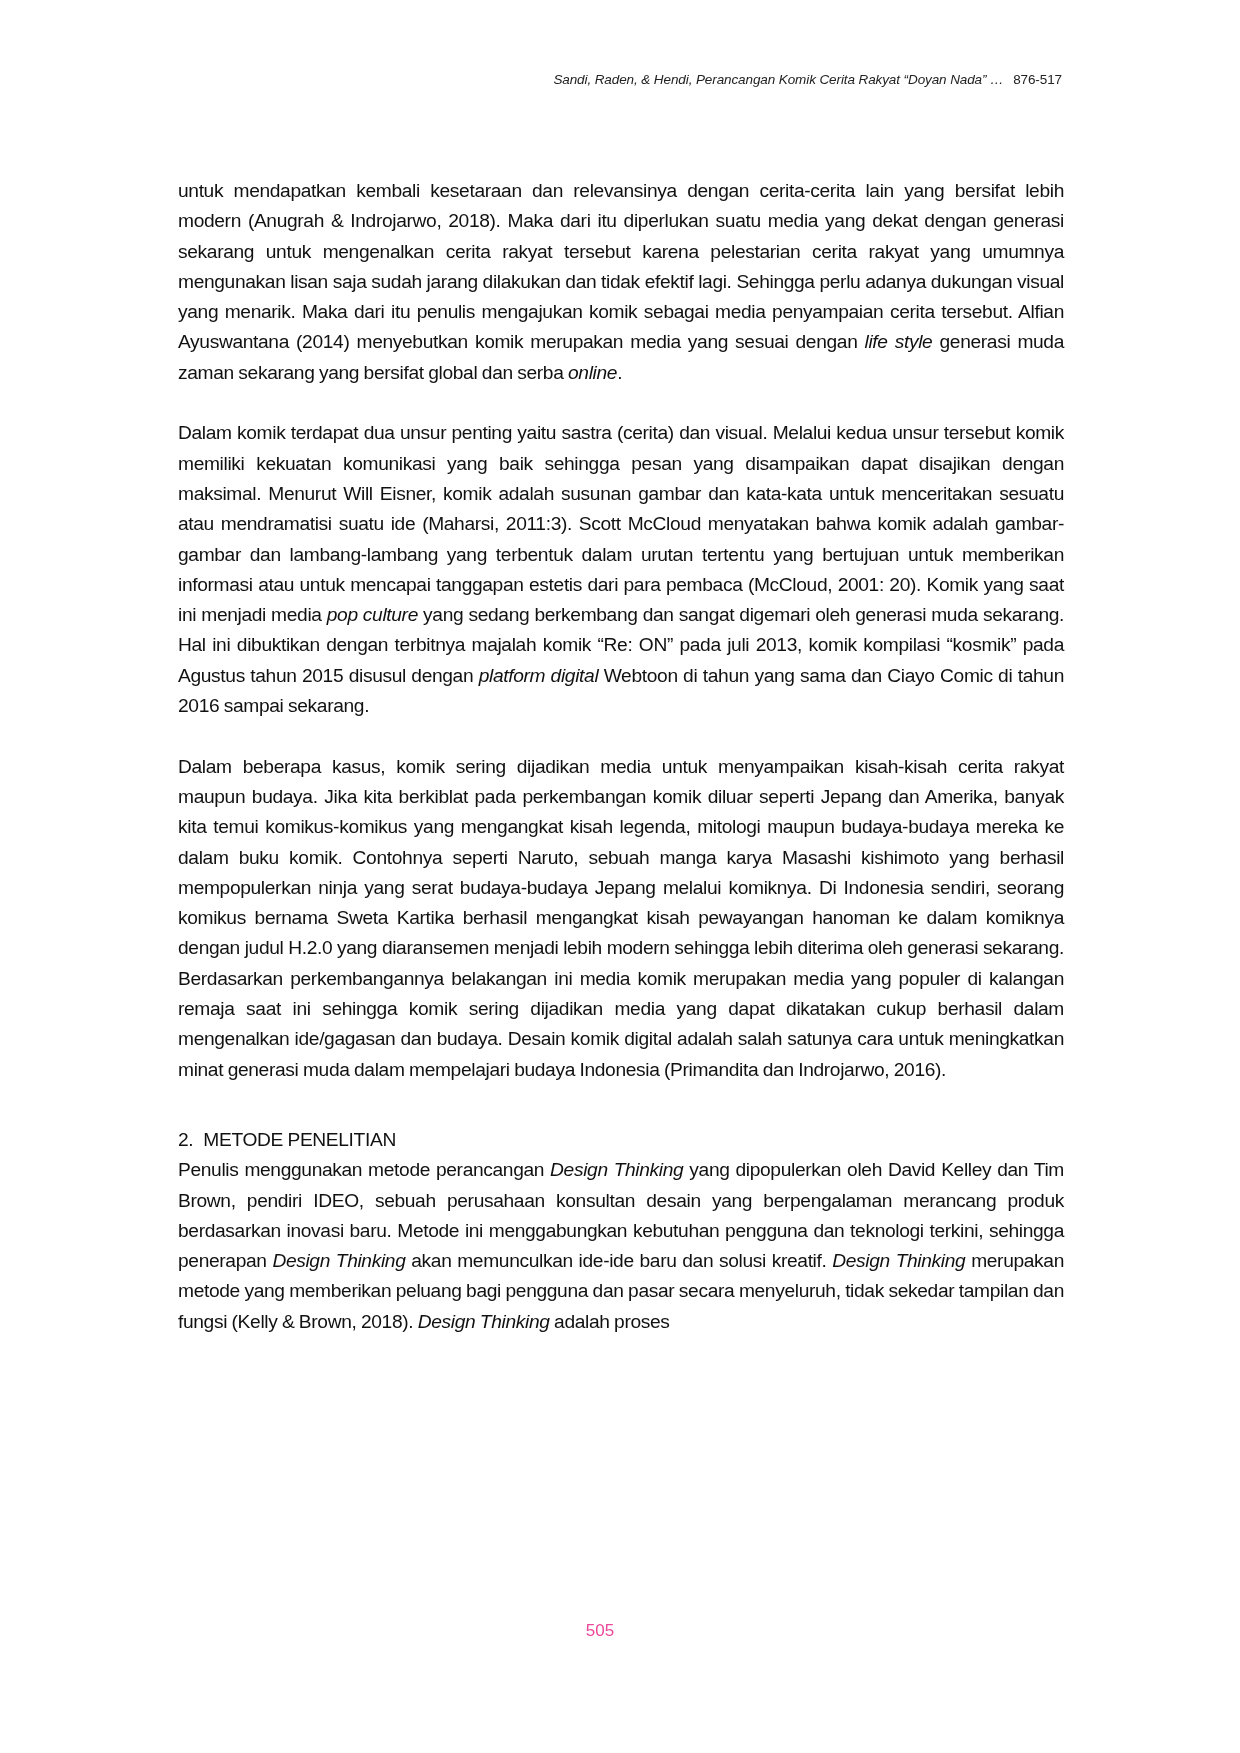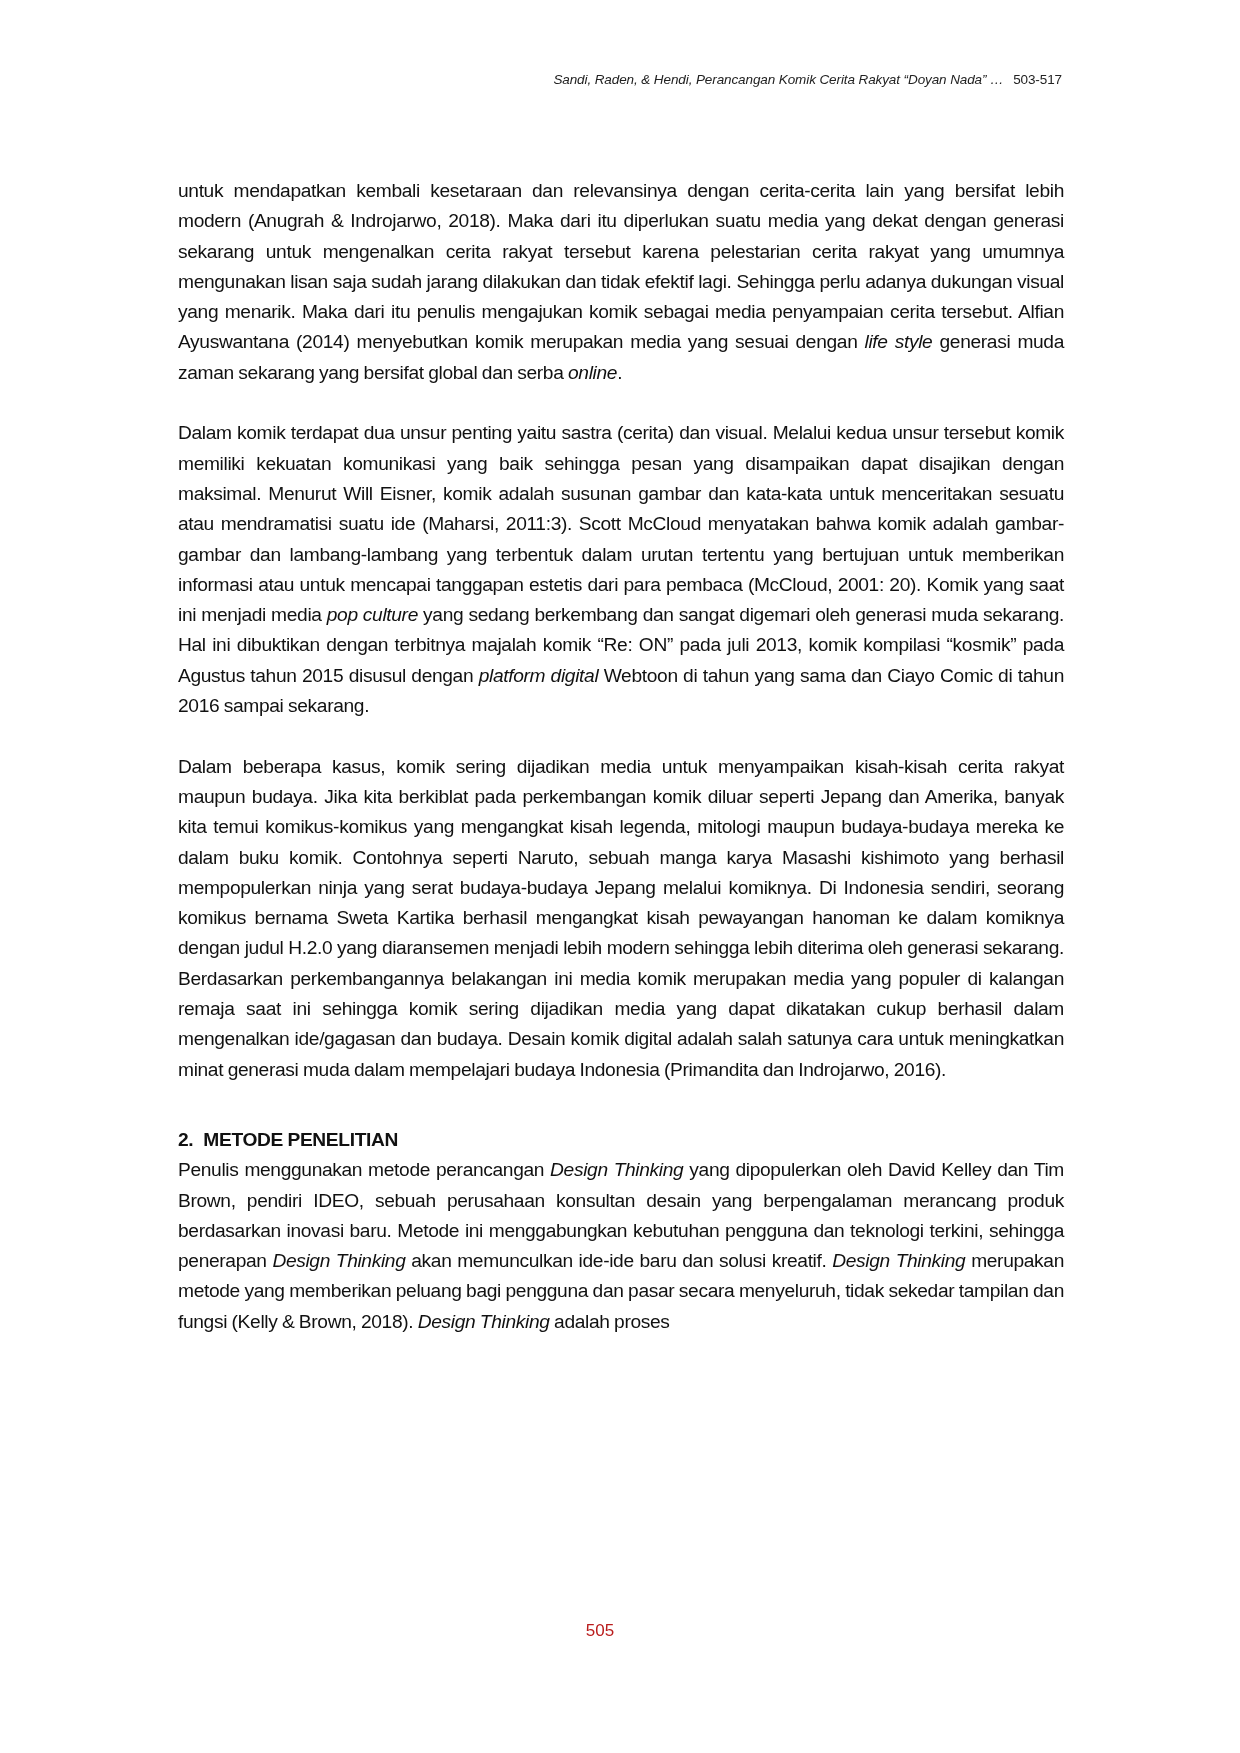--- a/index.html
+++ b/index.html
@@ -32,44 +32,44 @@
       letter-spacing: -0.35px;
       word-spacing: -0.5px;
     }
     .content p {
       margin: 0 0 30.3px 0;
       text-align: justify;
       text-align-last: left;
     }
     .content p.last-in-section { margin-bottom: 40px; }
     .section-heading {
-      font-weight: bold;
+      font-weight: normal;
       margin: 0;
       font-size: 19.2px;
       line-height: 30.3px;
     }
     .section-heading .num { margin-right: 10px; }
     .section-body { margin: 0; }
     .page-number {
       position: absolute;
       top: 1621px;
       left: 0;
       width: 1200px;
       text-align: center;
       font-size: 17px;
-      color: #b91c1c;
+      color: #ec4899;
     }
     em { }
   </style>
 </head>
 <body>
 
 <div class="running-head">
   <span class="rh-title">Sandi, Raden, &amp; Hendi, Perancangan Komik Cerita Rakyat “Doyan Nada” …</span>
-  <span class="rh-pages">503-517</span>
+  <span class="rh-pages">876-517</span>
 </div>
 
 <div class="content">
   <p><span>untuk mendapatkan kembali kesetaraan dan relevansinya dengan cerita-cerita lain yang bersifat lebih modern (Anugrah &amp; Indrojarwo, 2018). Maka dari itu diperlukan suatu media yang dekat dengan generasi sekarang untuk mengenalkan cerita rakyat tersebut karena pelestarian cerita rakyat yang umumnya mengunakan lisan saja sudah jarang dilakukan dan tidak efektif lagi. Sehingga perlu adanya dukungan visual yang menarik. Maka dari itu penulis mengajukan komik sebagai media penyampaian cerita tersebut. Alfian Ayuswantana (2014) menyebutkan komik merupakan media yang sesuai dengan </span><em>life style</em><span> generasi muda zaman sekarang yang bersifat global dan serba </span><em>online</em><span>.</span></p>
   <p><span>Dalam komik terdapat dua unsur penting yaitu sastra (cerita) dan visual. Melalui kedua unsur tersebut komik memiliki kekuatan komunikasi yang baik sehingga pesan yang disampaikan dapat disajikan dengan maksimal. Menurut Will Eisner, komik adalah susunan gambar dan kata-kata untuk menceritakan sesuatu atau mendramatisi suatu ide (Maharsi, 2011:3). Scott McCloud menyatakan bahwa komik adalah gambar-gambar dan lambang-lambang yang terbentuk dalam urutan tertentu yang bertujuan untuk memberikan informasi atau untuk mencapai tanggapan estetis dari para pembaca (McCloud, 2001: 20). Komik yang saat ini menjadi media </span><em>pop culture</em><span> yang sedang berkembang dan sangat digemari oleh generasi muda sekarang. Hal ini dibuktikan dengan terbitnya majalah komik “Re: ON” pada juli 2013, komik kompilasi “kosmik” pada Agustus tahun 2015 disusul dengan </span><em>platform digital</em><span> Webtoon di tahun yang sama dan Ciayo Comic di tahun 2016 sampai sekarang.</span></p>
   <p class="last-in-section"><span>Dalam beberapa kasus, komik sering dijadikan media untuk menyampaikan kisah-kisah cerita rakyat maupun budaya. Jika kita berkiblat pada perkembangan komik diluar seperti Jepang dan Amerika, banyak kita temui komikus-komikus yang mengangkat kisah legenda, mitologi maupun budaya-budaya mereka ke dalam buku komik. Contohnya seperti Naruto, sebuah manga karya Masashi kishimoto yang berhasil mempopulerkan ninja yang serat budaya-budaya Jepang melalui komiknya. Di Indonesia sendiri, seorang komikus bernama Sweta Kartika berhasil mengangkat kisah pewayangan hanoman ke dalam komiknya dengan judul H.2.0 yang diaransemen menjadi lebih modern sehingga lebih diterima oleh generasi sekarang. Berdasarkan perkembangannya belakangan ini media komik merupakan media yang populer di kalangan remaja saat ini sehingga komik sering dijadikan media yang dapat dikatakan cukup berhasil dalam mengenalkan ide/gagasan dan budaya. Desain komik digital adalah salah satunya cara untuk meningkatkan minat generasi muda dalam mempelajari budaya Indonesia (Primandita dan Indrojarwo, 2016).</span></p>
 
   <h2 class="section-heading">
     <span class="num">2.</span><span>METODE PENELITIAN</span>
   </h2>

